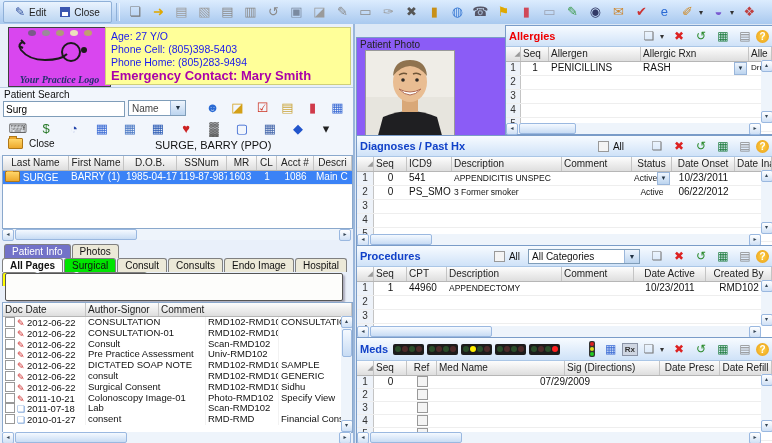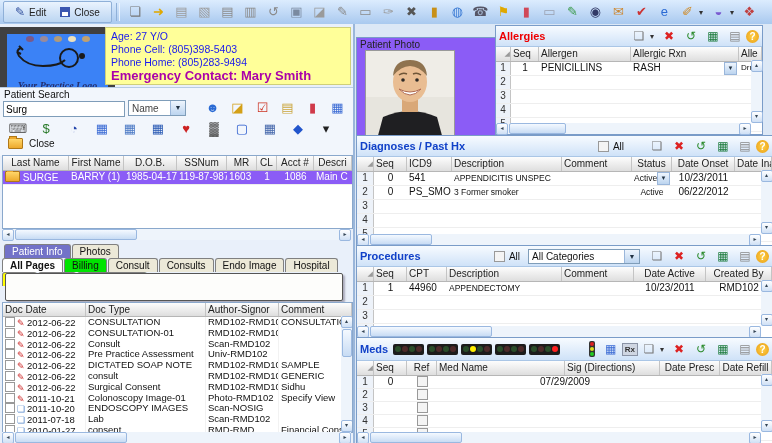--- a/index.html
+++ b/index.html
@@ -14,21 +14,21 @@
   .tb-btn .lbl{text-decoration:none;color:#222}
   .tb-sep{width:2px;height:18px;margin:0 4px;border-left:1px solid #8fb0d8;border-right:1px solid #eaf3fe}
   #tb-icons{display:flex;align-items:center;height:24px;flex:1}
   .tbi{display:inline-block;width:23px;text-align:center;font-size:13px;line-height:22px;cursor:default}
   .dd{font-size:8px;color:#333;width:8px;cursor:default}
   .pencil-g{color:#2a4a9a;font-size:12px}
   .disk{display:inline-block;width:10px;height:10px;background:#3a56b0;position:relative}
   .disk:after{content:"";position:absolute;left:2px;bottom:1px;width:6px;height:4px;background:#fff}
   
   #left{position:absolute;left:0;top:24px;width:353px;height:419px;background:#e9f0fa;border-right:2px solid #9ab6da}
-  #logo-box{position:absolute;left:0;top:3px;width:101px;height:58px;background:#3b82f6;border:7px solid #404040;overflow:hidden}
+  #logo-box{position:absolute;left:8px;top:3px;width:101px;height:58px;background:#d946ef;border:1px solid #404040;overflow:hidden}
   .logo-dots{display:flex;gap:6px;justify-content:center;margin-top:2px}
   .logo-dots i{width:8px;height:6px;border-radius:50%}
   #logo-text{position:absolute;left:0;bottom:1px;width:100%;text-align:center;
              font-family:"Liberation Serif",serif;font-style:italic;font-weight:bold;font-size:10px;color:#25306e}
   #info-box{position:absolute;left:105px;top:3px;width:246px;height:58px;background:#ffff99;border:1px solid #cfcf7a;padding:2px 0 0 5px;box-sizing:border-box;line-height:13px}
   .info-line{color:#1a1aee;font-size:10.5px}
   .info-em{font-weight:bold;font-size:13px}
   
   #search-block{position:absolute;left:0;top:63px;width:353px;height:68px;background:#f2f6fc;border-top:1px solid #b8cce4}
   #ps-label{position:absolute;left:4px;top:1px;color:#111}
@@ -45,21 +45,21 @@
   #close-row{position:absolute;left:8px;top:50px;display:flex;align-items:center;gap:6px}
   .folder{display:inline-block;width:13px;height:9px;background:linear-gradient(#ffd66a,#eda92c);border:1px solid #b07818;border-radius:1px;position:relative}
   .folder:before{content:"";position:absolute;left:0;top:-3px;width:6px;height:2px;background:#eda92c;border:1px solid #b07818;border-bottom:none}
   #sel-patient{position:absolute;left:155px;top:51px;font-size:11px;color:#111}
   
   #pgrid{position:absolute;left:2px;top:131px;width:349px;height:72px;background:#fff;border:1px solid #8aa8cc}
   .ghead{display:flex;height:14px;line-height:13px;background:linear-gradient(#fdfdfd,#dedede);border-bottom:1px solid #b6b6b6;color:#222}
   .ghead .c{border-right:1px solid #c4c4c4;text-align:center}
   .c{box-sizing:border-box;padding:0 2px;overflow:hidden;white-space:nowrap}
   .grow{display:flex;height:13px;line-height:12px;border-bottom:1px solid #eee}
-  .sel{background:#8b5cf6;color:#fff}
+  .sel{background:#3b82f6;color:#fff}
   .f{flex:1}
   
   .sb{background:#eef4fb;display:flex;align-items:center;box-sizing:border-box}
   .sb .ar{width:10px;height:10px;background:linear-gradient(#fff,#cfe0f5);border:1px solid #9ab8e0;border-radius:2px;font-size:6px;line-height:9px;text-align:center;color:#345}
   .sb .th{height:9px;background:linear-gradient(#f4f9ff,#c8dcf4);border:1px solid #9ab8e0;border-radius:2px;margin:0 1px}
   .hsb{height:11px}
   .vsb{flex-direction:column;width:11px}
   .vsb .th{width:8px;margin:1px 0}
   #pgrid-hsb{position:absolute;left:2px;top:205px;width:349px}
   
@@ -206,20 +206,21 @@
         <span class="tbi" style="color: rgb(85, 85, 85);">▓</span>
         <span class="tbi" style="color: rgb(34, 85, 204);">▢</span>
         <span class="tbi" style="color: rgb(68, 102, 170);">▦</span>
         <span class="tbi" style="color: rgb(34, 85, 204);">◆</span>
         <span class="tbi" style="color: rgb(34, 34, 34);">▾</span>
       </div>
     <div id="close-row">
       <span class="folder"></span>
       <span>Close</span>
     </div>
+    <div id="sel-patient">SURGE, BARRY (PPO)</div>
   </div>
 
   <div id="pgrid">
     <div class="ghead">
       <div class="c" style="width:66px">Last Name</div>
       <div class="c" style="width:55px">First Name</div>
       <div class="c" style="width:53px">D.O.B.</div>
       <div class="c" style="width:50px">SSNum</div>
       <div class="c" style="width:30px">MR</div>
       <div class="c" style="width:20px">CL</div>
@@ -241,28 +242,27 @@
     <span class="ar">◂</span>
     <span class="th" style="width:120px"></span>
     <span class="f"></span>
     <span class="ar">▸</span>
   </div>
 
   <div id="tabs1">
     <span class="tab purple">Patient Info</span><span class="tab">Photos</span>
   </div>
   <div id="tabs2">
-    <span class="tab active">All Pages</span><span class="tab green">Billing</span><span class="tab">Consult</span><span class="tab">Consults</span><span class="tab">Endo Image</span><span class="tab">Hospital</span><span class="tab yellow">LAB</span><span class="tab amber">Labs</span><span class="tab green">Office Notes</span>
+    <span class="tab active">All Pages</span><span class="tab green">Surgical</span><span class="tab">Consult</span><span class="tab">Consults</span><span class="tab">Endo Image</span><span class="tab">Hospital</span><span class="tab yellow">LAB</span><span class="tab amber">Labs</span><span class="tab green">Office Notes</span>
   </div>
   <div id="preview-box"></div>
 
   <div id="dgrid">
     <div class="ghead" style="height:13px">
       <div class="c" style="width:83px;text-align:left">Doc Date</div>
-      <div class="c" style="width:120px;text-align:left">Doc Type</div>
       <div class="c" style="width:73px;text-align:left">Author-Signor</div>
       <div class="c f" style="text-align:left">Comment</div>
     </div>
     <div class="drow">
         <div class="c" style="width:83px"><span class="cb"></span><span class="dicon pen">✎</span><span>2012-06-22</span></div>
         <div class="c" style="width:120px">CONSULTATION</div>
         <div class="c" style="width:73px">RMD102-RMD102</div>
         <div class="c f">CONSULTATIO</div>
       </div>
     <div class="drow">
@@ -299,26 +299,20 @@
         <div class="c" style="width:83px"><span class="cb"></span><span class="dicon pen">✎</span><span>2012-06-22</span></div>
         <div class="c" style="width:120px">Surgical Consent</div>
         <div class="c" style="width:73px">RMD102-RMD102</div>
         <div class="c f">Sidhu</div>
       </div>
     <div class="drow">
         <div class="c" style="width:83px"><span class="cb"></span><span class="dicon pen">✎</span><span>2011-10-21</span></div>
         <div class="c" style="width:120px">Colonoscopy Image-01</div>
         <div class="c" style="width:73px">Photo-RMD102</div>
         <div class="c f">Specify View</div>
-      </div>
-    <div class="drow">
-        <div class="c" style="width:83px"><span class="cb"></span><span class="dicon bluedoc">❏</span><span>2011-10-20</span></div>
-        <div class="c" style="width:120px">ENDOSCOPY IMAGES</div>
-        <div class="c" style="width:73px">Scan-NOSIG</div>
-        <div class="c f"></div>
       </div>
     <div class="drow">
         <div class="c" style="width:83px"><span class="cb"></span><span class="dicon bluedoc">❏</span><span>2011-07-18</span></div>
         <div class="c" style="width:120px">Lab</div>
         <div class="c" style="width:73px">Scan-RMD102</div>
         <div class="c f"></div>
       </div>
     <div class="drow">
         <div class="c" style="width:83px"><span class="cb"></span><span class="dicon bluedoc">❏</span><span>2010-01-27</span></div>
         <div class="c" style="width:120px">consent</div>
@@ -351,21 +345,21 @@
       <rect x="36" y="47" width="16" height="14" fill="#d9a878"></rect>
       <ellipse cx="44" cy="31" rx="17" ry="20" fill="#e9bd92"></ellipse>
       <path d="M27 25 Q28 9 44 9 Q60 9 61 25 Q53 15 44 15 Q35 15 27 25 Z" fill="#8f734f"></path>
       <circle cx="37" cy="29" r="1.8" fill="#2e2a26"></circle>
       <circle cx="51" cy="29" r="1.8" fill="#2e2a26"></circle>
       <path d="M33 24 q4 -3 8 -1 M47 23 q4 -2 8 1" stroke="#6f5638" stroke-width="1.4" fill="none"></path>
       <path d="M33 38 Q44 50 55 38 Q44 44 33 38 Z" fill="#fff" stroke="#b06a50" stroke-width="1"></path>
     </svg>
   </div>
 
-  <div class="panel" style="left:140px;top:1px;width:266px;height:108px">
+  <div class="panel" style="left:150px;top:1px;width:266px;height:108px">
     <div class="ptitle">
       <span class="t" style="color:#ee0000">Allergies</span>
       <span class="f"></span>
       <span class="pi" style="color:#777">❏</span>
       <span class="dd">▾</span>
       <span class="pi" style="color:#dd2222">✖</span>
       <span class="pi" style="color:#2a8a2a">↺</span>
       <span class="pi" style="color:#1a7a3a">▦</span>
       <span class="pi" style="color:#8a8a8a">▤</span>
       <span class="help">?</span>

